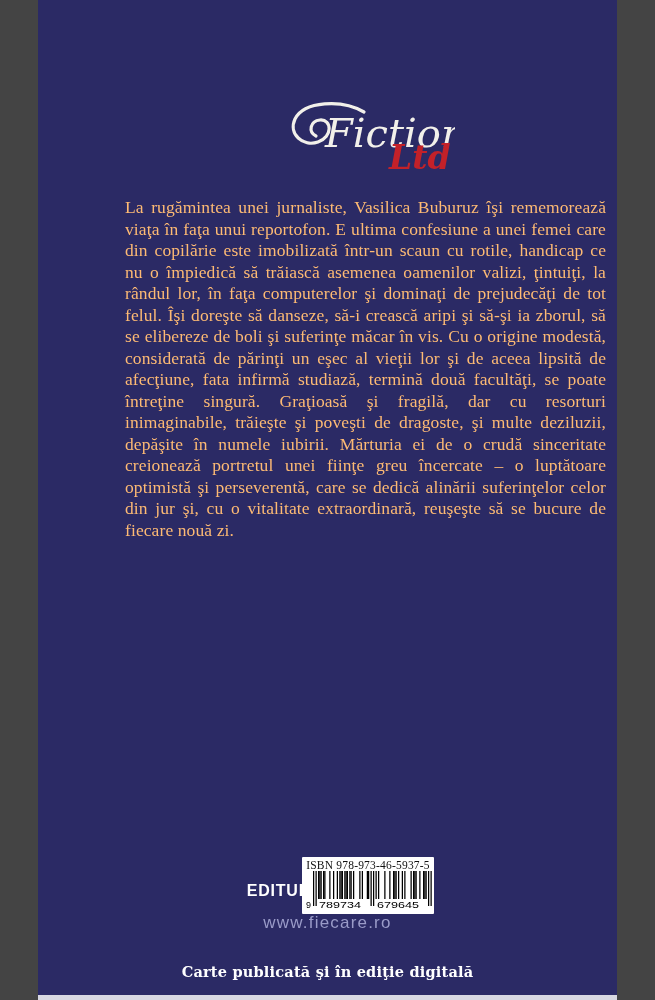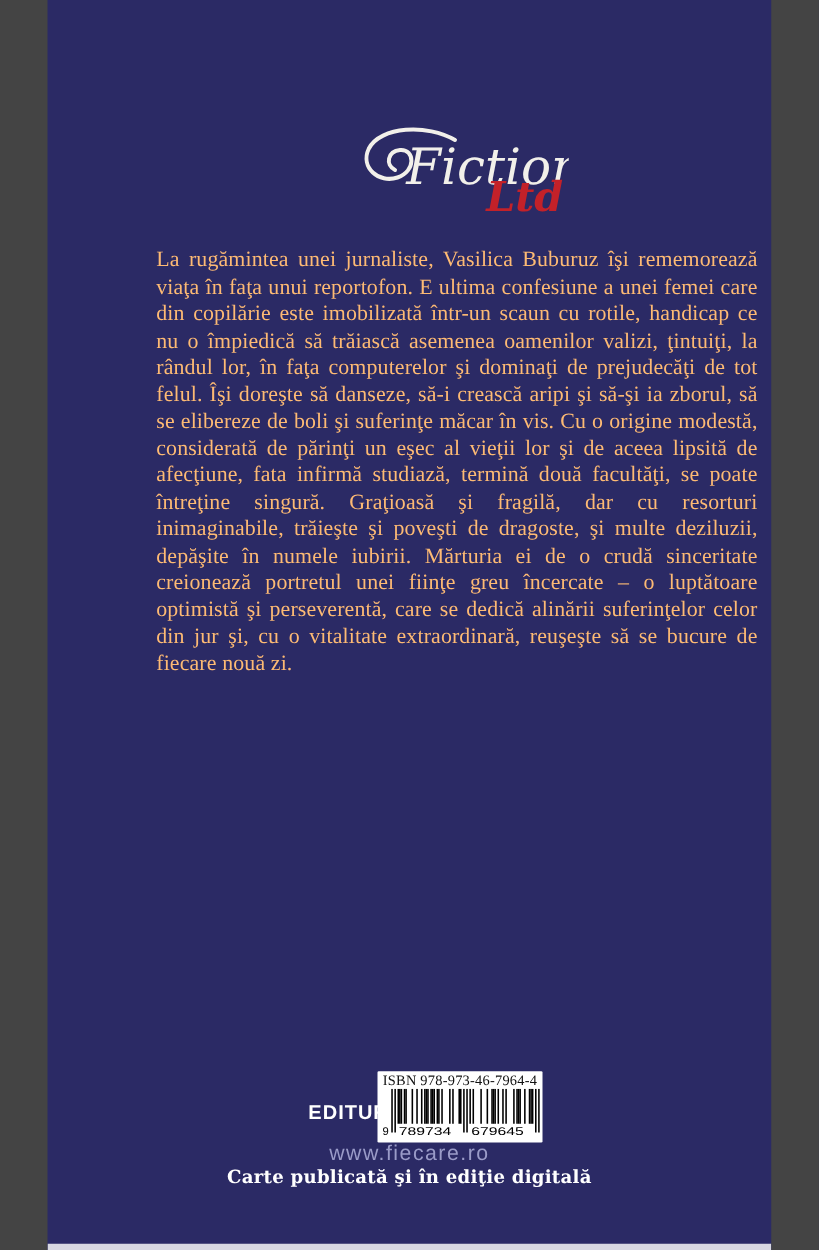--- a/index.html
+++ b/index.html
@@ -36,21 +36,21 @@
   .barcode-svg text {
     font-family:"Liberation Sans", sans-serif; font-size:9px; fill:#000;
   }
   .website {
     position:absolute; top:913px; left:0; width:100%;
     text-align:center; color:#9a9bc8;
     font-family:"Liberation Sans", sans-serif;
     font-size:17px; letter-spacing:1.2px;
   }
   .digital {
-    position:absolute; top:933px; left:0; width:100%;
+    position:absolute; top:963px; left:0; width:100%;
     text-align:center; color:#ffffff;
     font-family:"DejaVu Serif", serif;
     font-size:14.5px; font-weight:bold; letter-spacing:0.2px;
   }
   .scan-edge {
     position:absolute; bottom:0; left:0; width:100%; height:5px;
     background:#d8d8e2;
   }
 </style>
 </head>
@@ -62,21 +62,21 @@
     <path d="M84,15 C62,2 24,4 15,22 C8,37 23,50 38,45 C53,40 52,22 40,23 C30,24 28,35 36,39" stroke="#f2f0ea" stroke-width="3.2" fill="none" stroke-linecap="round"></path>
     <text x="45" y="50" fill="#f2f0ea" font-size="40" font-style="italic" font-family="DejaVu Serif, serif">Fiction</text>
     <text x="109" y="72" fill="#c32129" font-size="33" font-style="italic" font-weight="bold" font-family="DejaVu Serif, serif">Ltd</text>
   </svg>
 
   <div class="synopsis">La rugămintea unei jurnaliste, Vasilica Buburuz îşi rememorează viaţa în faţa unui reportofon. E ultima confesiune a unei femei care din copilărie este imobilizată într-un scaun cu rotile, handicap ce nu o împiedică să trăiască asemenea oamenilor valizi, ţintuiţi, la rândul lor, în faţa computerelor şi dominaţi de prejudecăţi de tot felul. Îşi doreşte să danseze, să-i crească aripi şi să-şi ia zborul, să se elibereze de boli şi suferinţe măcar în vis. Cu o origine modestă, considerată de părinţi un eşec al vieţii lor şi de aceea lipsită de afecţiune, fata infirmă studiază, termină două facultăţi, se poate întreţine singură. Graţioasă şi fragilă, dar cu resorturi inimaginabile, trăieşte şi poveşti de dragoste, şi multe deziluzii, depăşite în numele iubirii. Mărturia ei de o crudă sinceritate creionează portretul unei fiinţe greu încercate – o luptătoare optimistă şi perseverentă, care se dedică alinării suferinţelor celor din jur şi, cu o vitalitate extraordinară, reuşeşte să se bucure de fiecare nouă zi.</div>
 
   <div class="publisher">EDITURA POLIROM</div>
 
   <div class="isbn-panel">
-    <div class="isbn-num">ISBN 978-973-46-7964-4</div>
+    <div class="isbn-num">ISBN 978-973-46-5937-5</div>
     <svg class="barcode-svg" viewBox="0 0 127 38" width="127" height="38" aria-hidden="true">
       <g id="bars">
           <rect x="8.00" y="0" width="1.25" height="35" fill="#000"></rect>
           <rect x="10.50" y="0" width="1.25" height="35" fill="#000"></rect>
           <rect x="13.00" y="0" width="1.25" height="28" fill="#000"></rect>
           <rect x="14.25" y="0" width="1.25" height="28" fill="#000"></rect>
           <rect x="15.50" y="0" width="1.25" height="28" fill="#000"></rect>
           <rect x="18.00" y="0" width="1.25" height="28" fill="#000"></rect>
           <rect x="19.25" y="0" width="1.25" height="28" fill="#000"></rect>
           <rect x="24.25" y="0" width="1.25" height="28" fill="#000"></rect>

